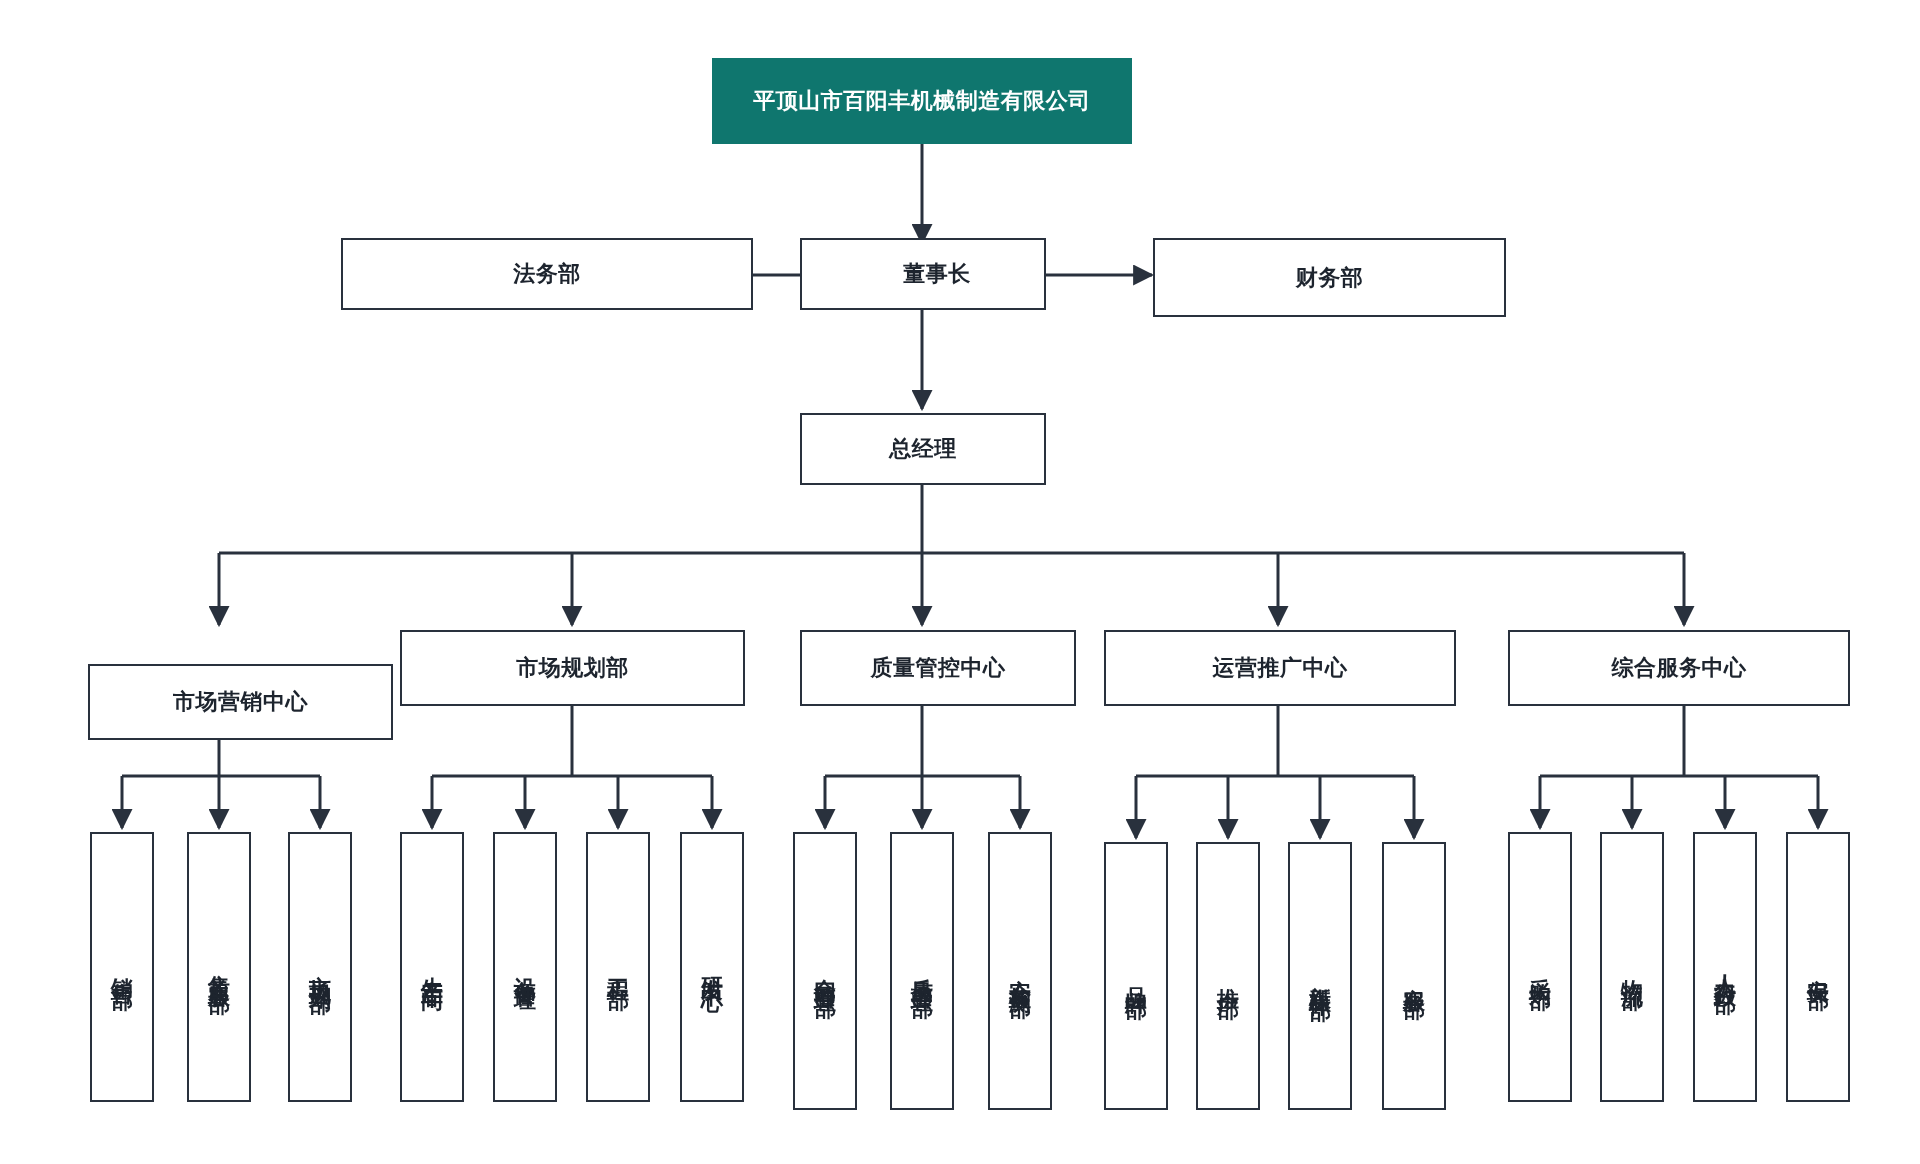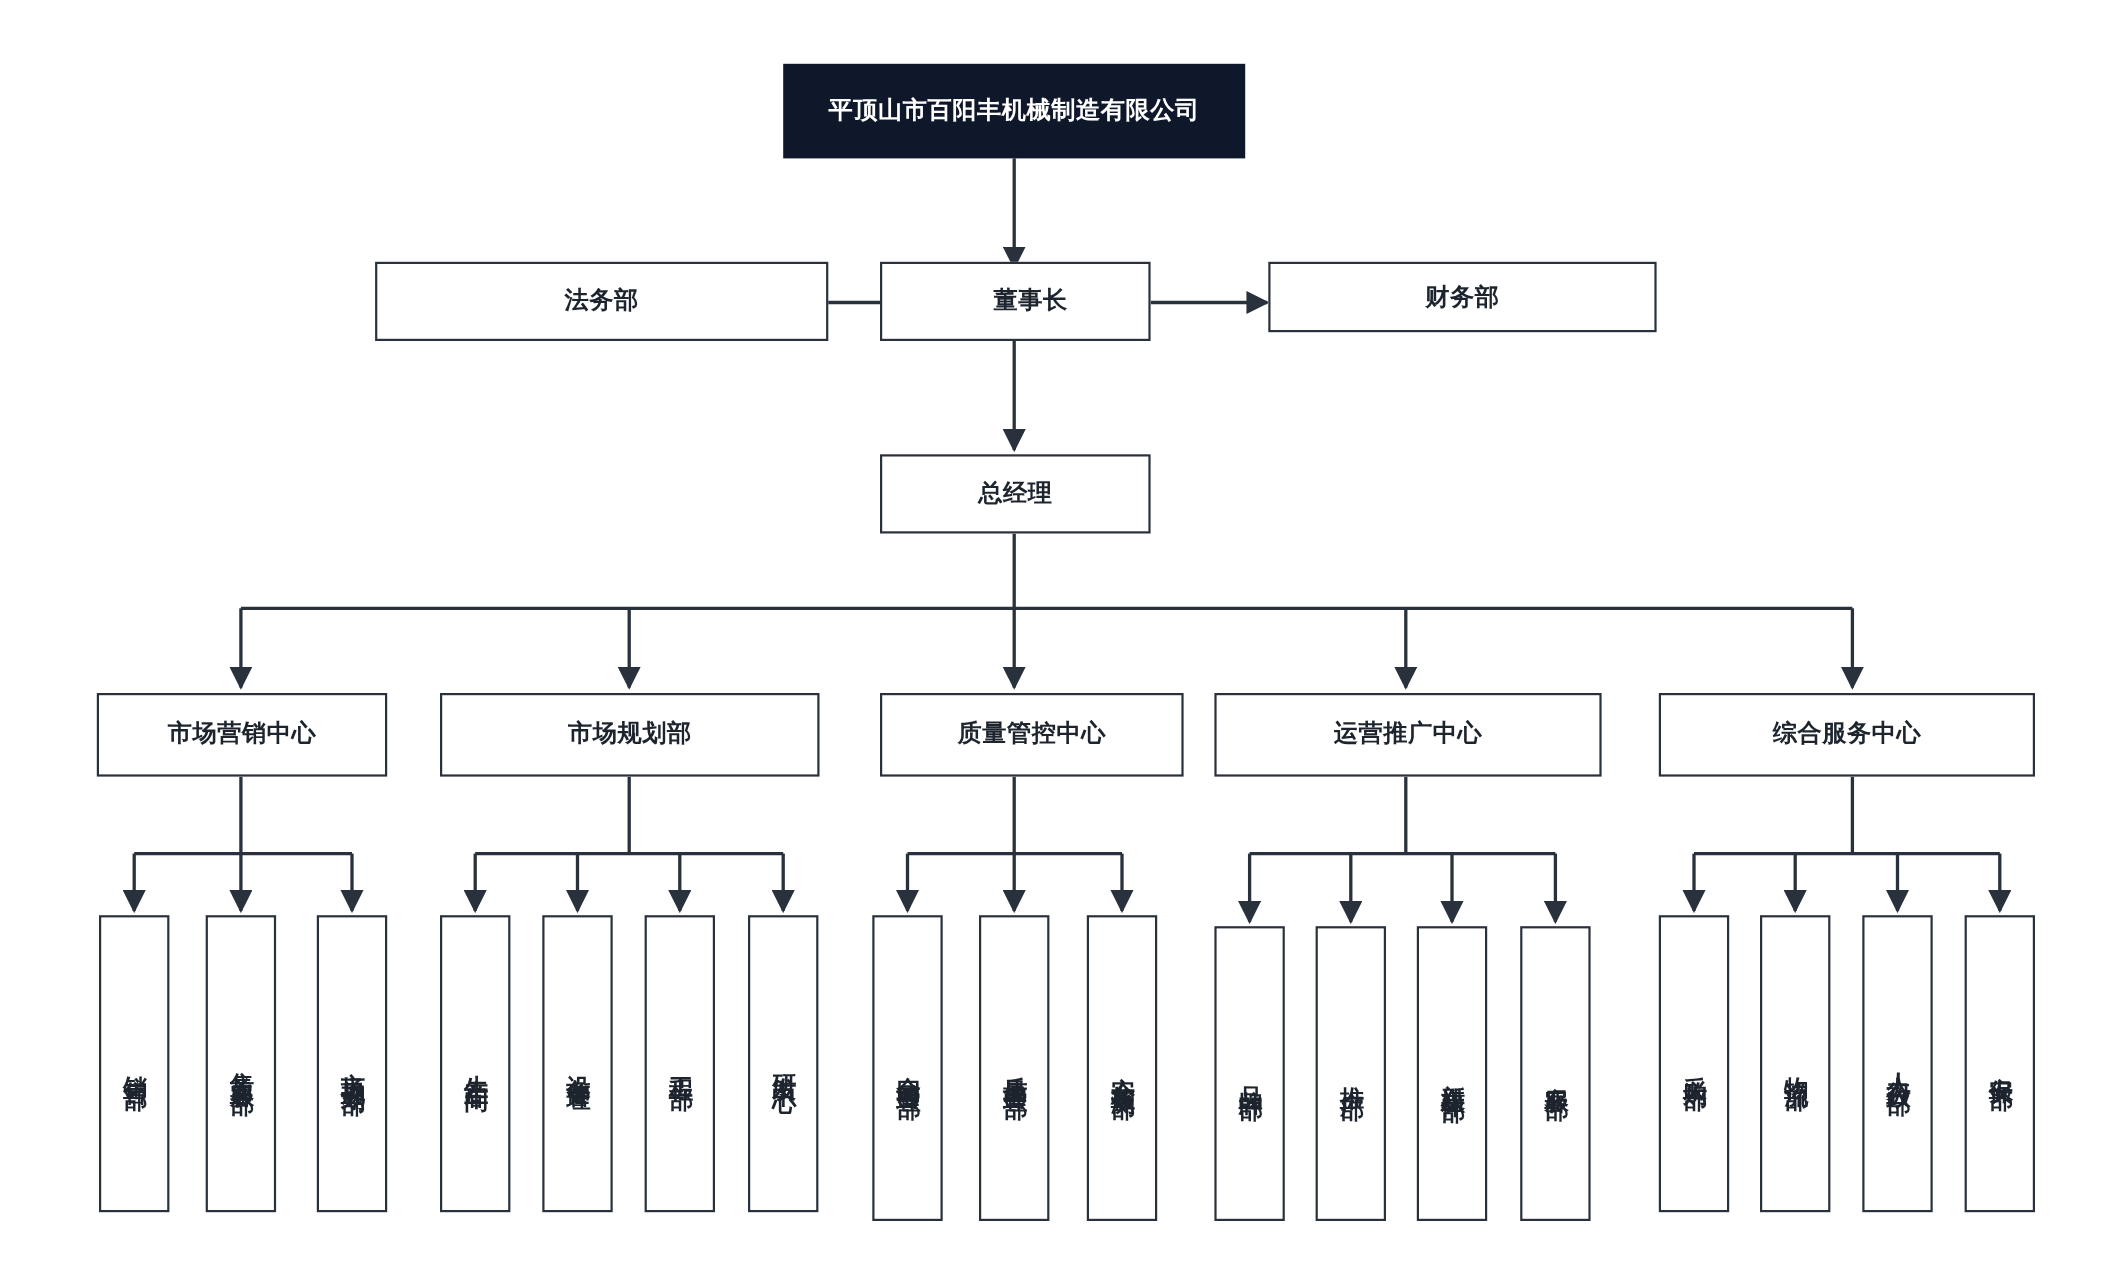--- a/index.html
+++ b/index.html
@@ -39,21 +39,21 @@
     justify-content: center;
     text-align: center;
   }
   .node .label {
     font-weight: bold;
     color: #1d242e;
     letter-spacing: 0.5px;
     line-height: 1.25;
   }
   .node.root {
-    background: #0f172a;
+    background: #0f766e;
     border: none;
   }
   .node.root .label {
     color: #ffffff;
     font-size: 22px;
   }
   .node.level2 .label { font-size: 22px; }
   .node.level3 .label { font-size: 22px; }
   .node.leaf {
     align-items: center;
@@ -138,29 +138,29 @@
   </div>
 
   <div class="node level2" style="left:341px; top:238px; width:412px; height:72px;">
     <span class="label">法务部</span>
   </div>
 
   <div class="node level2" style="left:800px; top:238px; width:246px; height:72px;padding-left:28px;">
     <span class="label">董事长</span>
   </div>
 
-  <div class="node level2" style="left:1153px; top:238px; width:353px; height:64px;font-family:Liberation Serif, serif;">
+  <div class="node level2" style="left:1153px; top:238px; width:353px; height:79px;">
     <span class="label">财务部</span>
   </div>
 
   <div class="node level2" style="left:800px; top:413px; width:246px; height:72px;">
     <span class="label">总经理</span>
   </div>
 
-  <div class="node level3" style="left:88px; top:630px; width:264px; height:76px;">
+  <div class="node level3" style="left:88px; top:664px; width:305px; height:76px;">
     <span class="label">市场营销中心</span>
   </div>
 
   <div class="node level3" style="left:400px; top:630px; width:345px; height:76px;">
     <span class="label">市场规划部</span>
   </div>
 
   <div class="node level3" style="left:800px; top:630px; width:276px; height:76px;">
     <span class="label">质量管控中心</span>
   </div>

